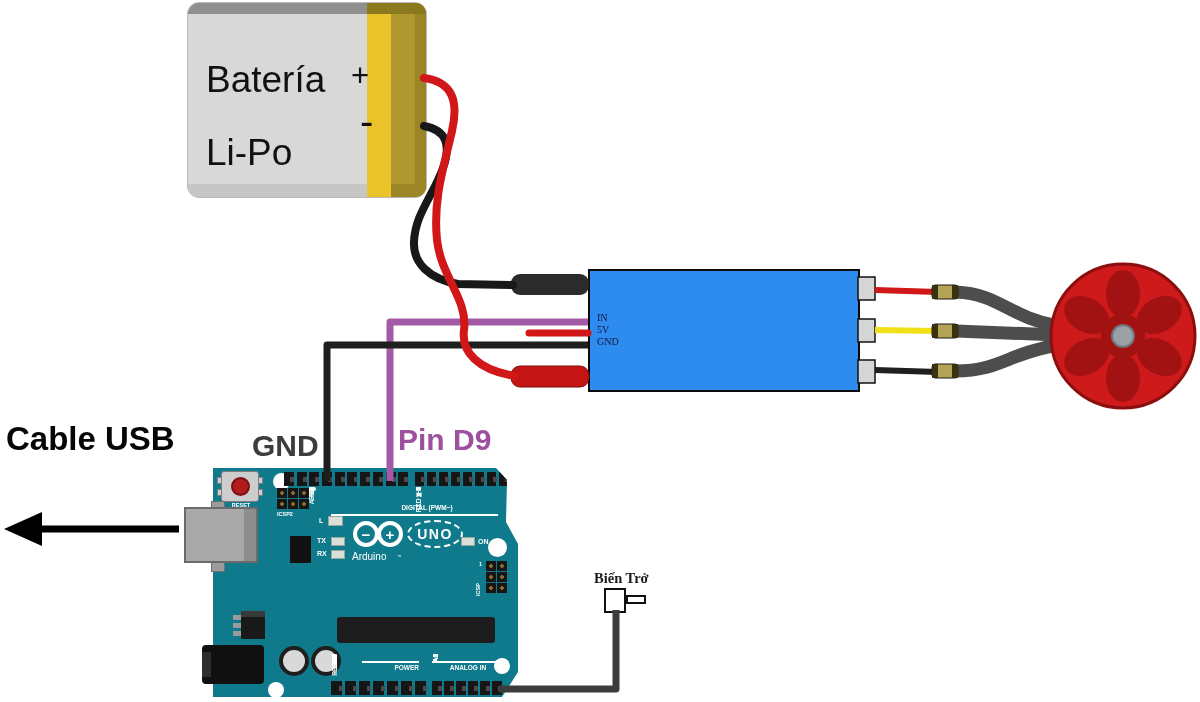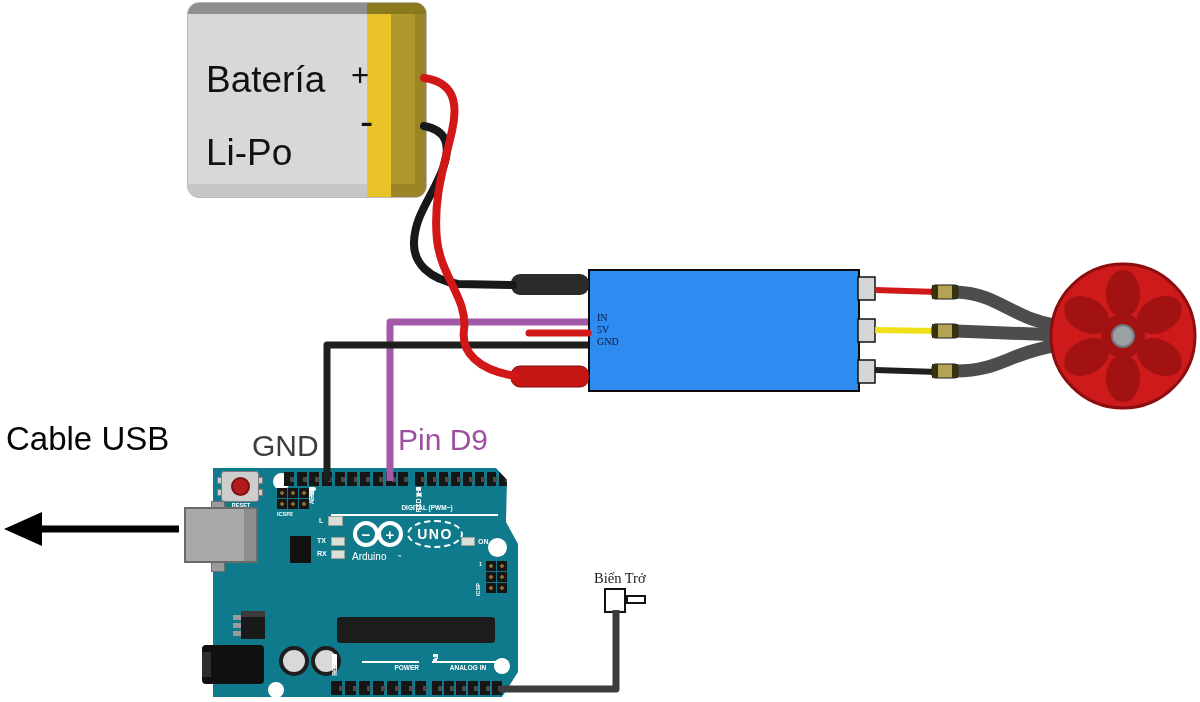--- a/index.html
+++ b/index.html
@@ -1,20 +1,20 @@
 <!DOCTYPE html>
 <html style="--board-teal: #0f7a8c; --esc-blue: #2e8cf0; --panel-gray: #e9e9e9; --rating-yellow: #f2b71d; --label-purple: #9d50a0; --wire-red: #d11717; --wire-black: #1f1f1f; --wire-yellow: #f0e017; --wire-purple: #a35aa6; --wire-gray: #4d4d4d; --motor-red: #ce1a1a; --motor-dark: #a31212; --hub-gray: #9aa0a4; --battery-gray: #d8d8d8; --battery-yellow: #eac32a; --battery-olive: #b0982f;"><head>
 <meta charset="utf-8">
 <style>
   html,body{margin:0;padding:0;background:#fff;width:1200px;height:702px;overflow:hidden;
     font-family:"Liberation Sans",sans-serif;}
   .stage{position:relative;width:1200px;height:702px;background:#fff;}
   .stage > svg{position:absolute;inset:0;z-index:5;pointer-events:none;}
   .comp{position:absolute;z-index:1;}
-  .ann{position:absolute;z-index:2;white-space:nowrap;}
+  .ann{position:absolute;z-index:2;white-space:nowrap;font-weight:bold;}
 
   
   .battery{left:187px;top:2px;width:240px;height:196px;border-radius:12px;overflow:hidden;
     background:var(--battery-gray,#d8d8d8);border:1px solid #b9b9b9;box-sizing:border-box;}
   .battery .band-top{position:absolute;left:0;top:0;width:100%;height:11px;background:#8f8f8f;}
   .battery .band-bot{position:absolute;left:0;bottom:0;width:100%;height:13px;background:#c6c6c6;}
   .battery .stripe{position:absolute;left:179px;top:0;width:24px;height:100%;background:var(--battery-yellow,#eac32a);}
   .battery .olive{position:absolute;left:203px;top:0;width:37px;height:100%;background:var(--battery-olive,#b0982f);}
   .battery .olive-edge{position:absolute;left:227px;top:0;width:13px;height:100%;background:#9c8526;}
   .battery .olive-top{position:absolute;left:179px;top:0;width:61px;height:11px;background:#8a7a1d;}

